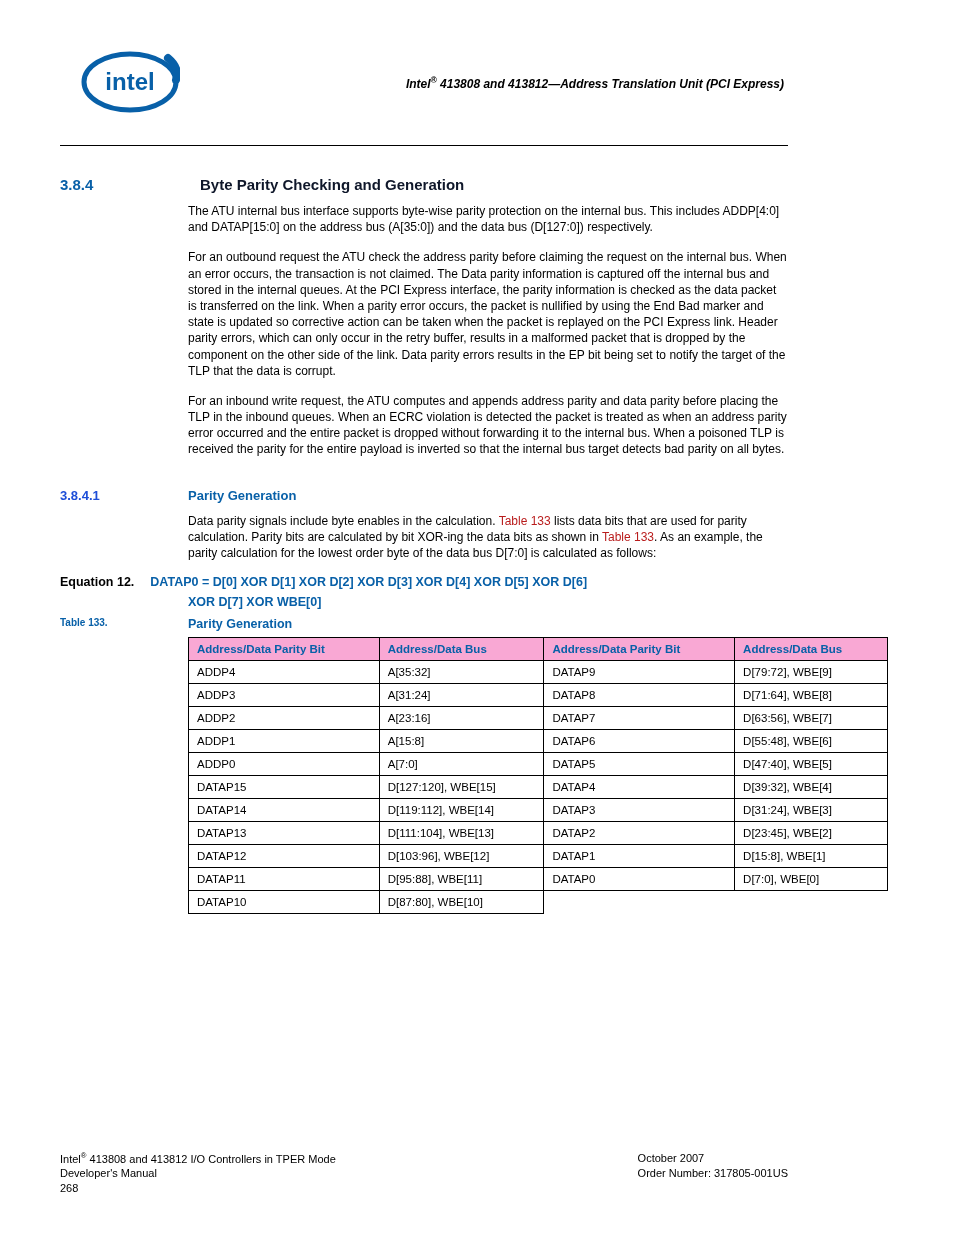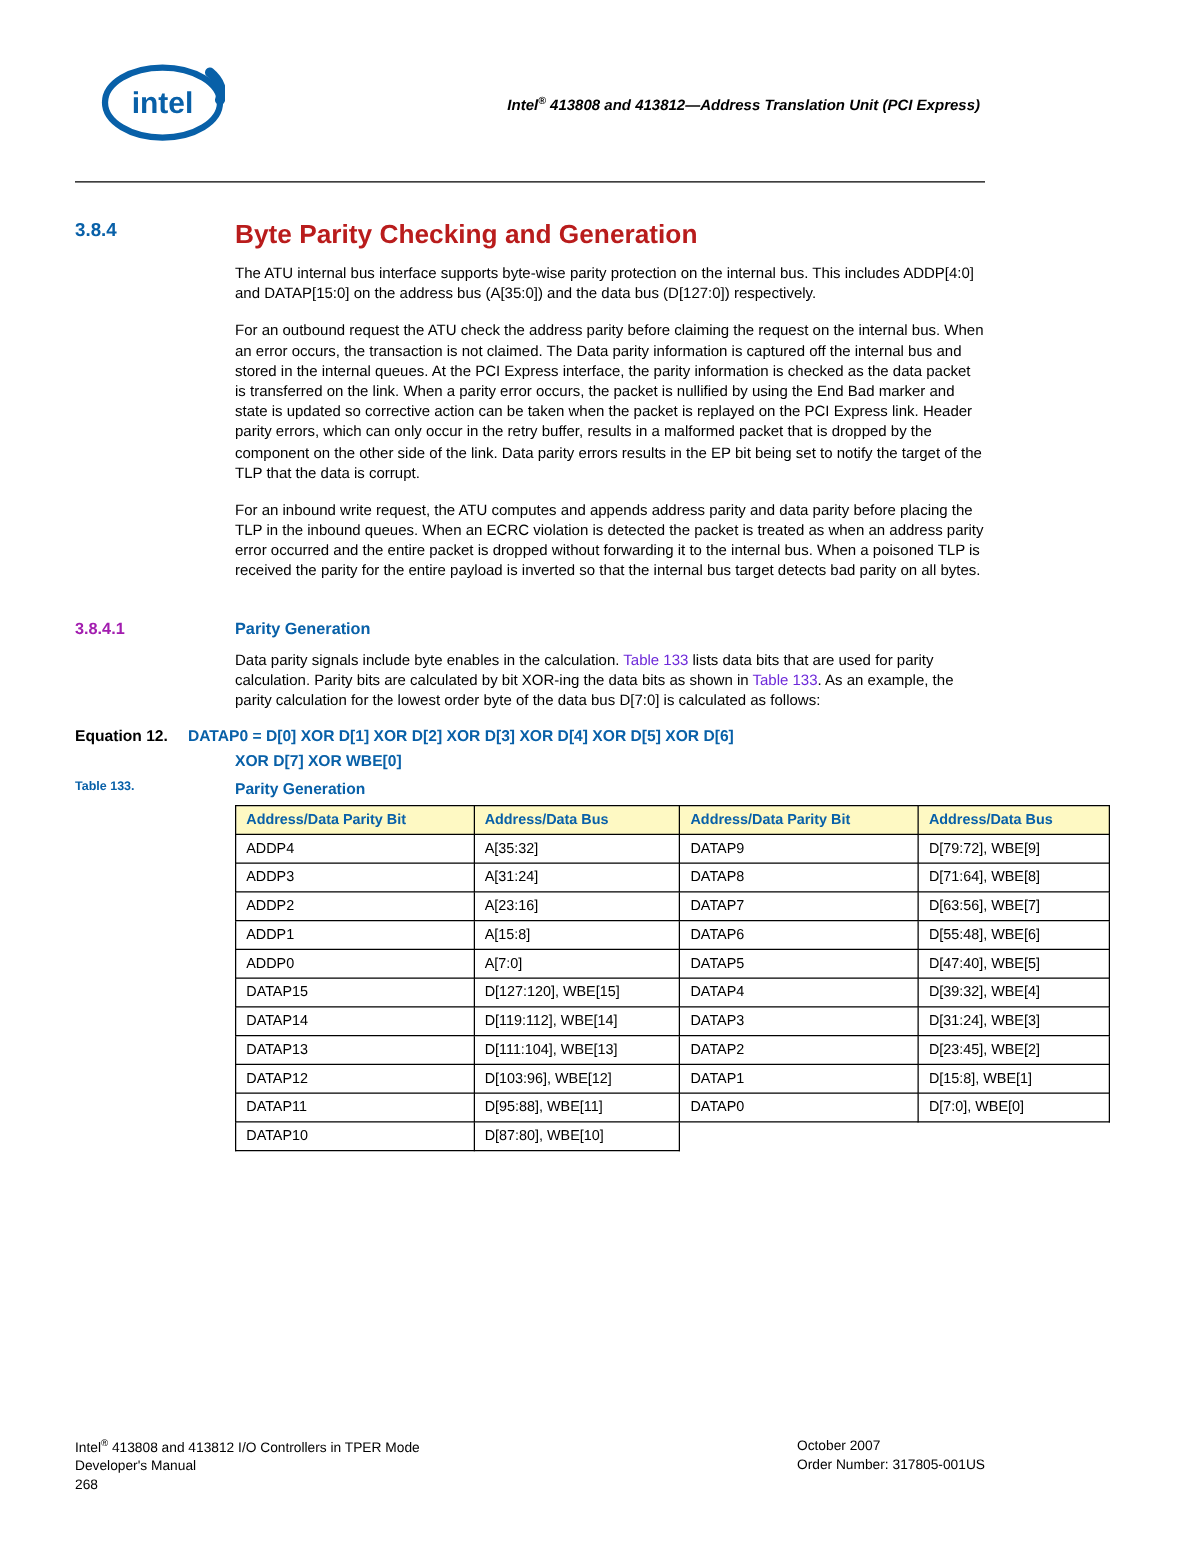--- a/index.html
+++ b/index.html
@@ -47,27 +47,28 @@
     margin-bottom: 10px;
   }
   .sec-num {
     width: 128px;
     color: #0860a8;
     font-weight: bold;
     font-size: 15px;
     flex-shrink: 0;
   }
   .sec-title {
-    color: #b91c1c;
-    font-weight: bold;
-    font-size: 21px;
+    color: #0f172a;
+    font-weight: bold;
+    font-size: 15px;
+    margin-left: 12px;
   }
   .sub-num {
     width: 128px;
-    color: #a21caf;
+    color: #1d4ed8;
     font-weight: bold;
     font-size: 13px;
     flex-shrink: 0;
   }
   .sub-title {
     color: #0860a8;
     font-weight: bold;
     font-size: 13px;
   }
   .body-block {
@@ -121,32 +122,32 @@
     margin-left: 128px;
     width: 700px;
     font-size: 11.5px;
   }
   table.parity th {
     border: 1px solid #000;
     padding: 5px 8px;
     text-align: left;
     color: #0860a8;
     font-weight: bold;
-    background: #fef9c3;
+    background: #f9a8d4;
   }
   table.parity td {
     border: 1px solid #000;
     padding: 5px 8px;
     text-align: left;
   }
   table.parity td.empty {
     border: none;
   }
   .link {
-    color: #6d28d9;
+    color: #b91c1c;
   }
   .footer {
     position: absolute;
     bottom: 40px;
     left: 60px;
     right: 60px;
     font-size: 11px;
   }
   .footer-left {
     float: left;

